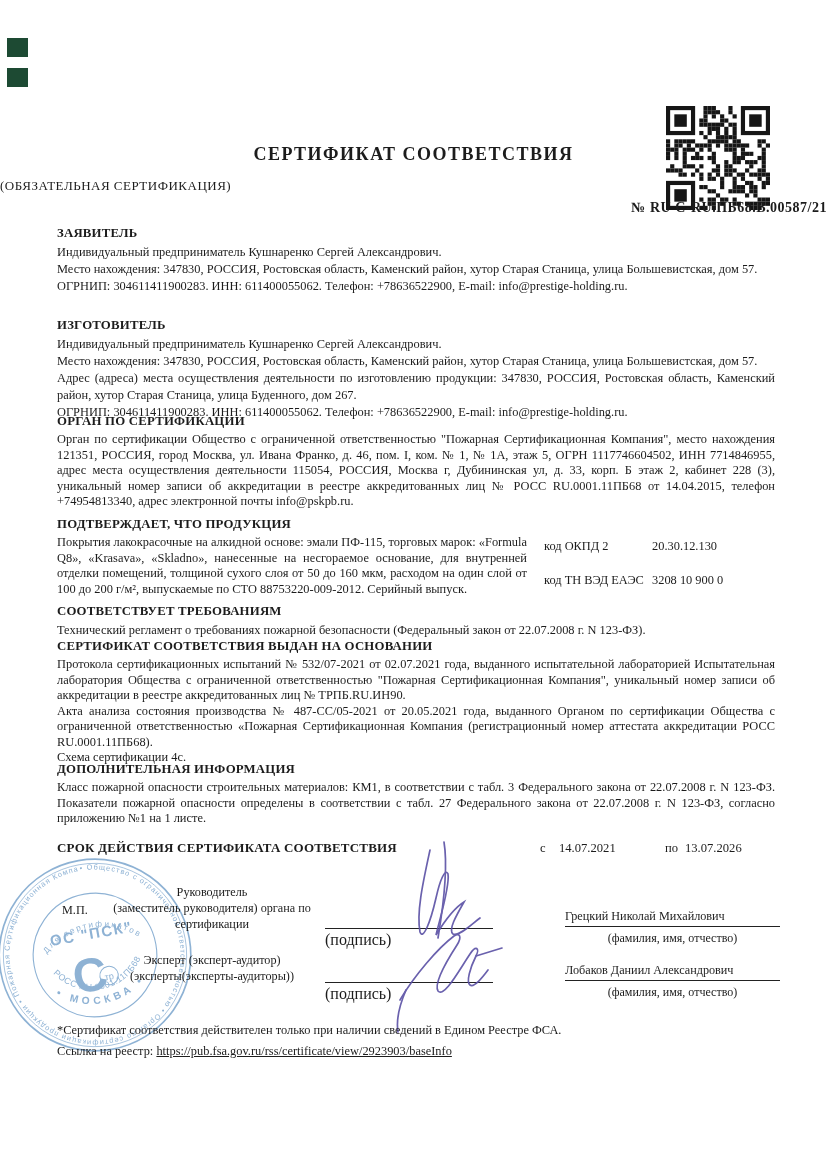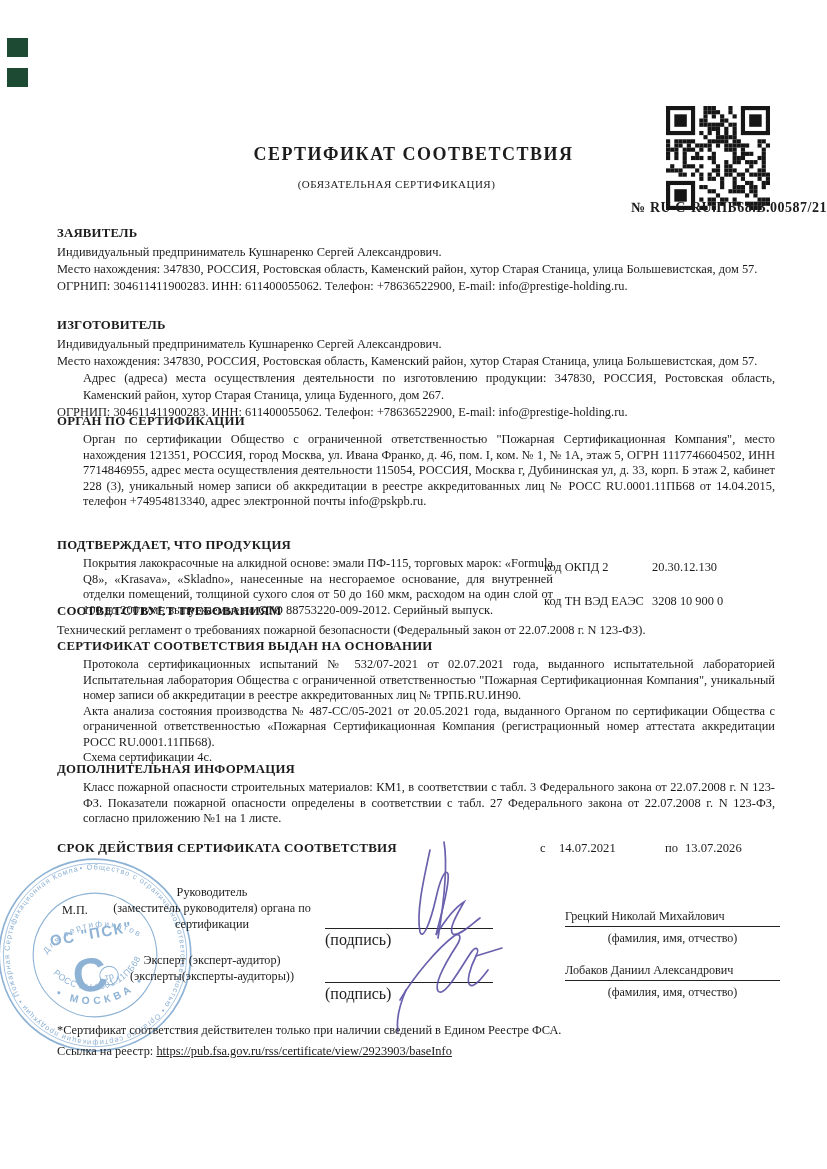--- a/index.html
+++ b/index.html
@@ -6,27 +6,27 @@
   .page{
     position:relative;width:827px;height:1169px;margin:0 auto;background:#ffffff;
     font-family:"Liberation Serif","DejaVu Serif",serif;color:#1c1c1c;overflow:hidden;
   }
   .mark{position:absolute;width:21px;height:19px;background:#1d4a33;}
   .mark1{left:7px;top:38px;}
   .mark2{left:7px;top:68px;}
   .qr{position:absolute;left:666px;top:106px;width:104px;height:104px;}
   .title{position:absolute;left:0;top:144px;width:827px;text-align:center;
     font-weight:bold;font-size:18px;letter-spacing:1.5px;}
-  .subtitle{position:absolute;left:0;top:178px;width:793px;text-align:center;font-size:11px;letter-spacing:.5px;}
+  .subtitle{position:absolute;left:0;top:178px;width:793px;font-size:13px;letter-spacing:.5px;}
   .certnum{position:absolute;left:0;top:200px;width:827px;text-align:right;
     font-weight:bold;font-size:14px;letter-spacing:.5px;}
   .sec{position:absolute;left:57px;width:718px;}
   .sec h3{margin:0 0 3px 0;font-size:12.8px;font-weight:bold;letter-spacing:.2px;}
   .line{font-size:12.4px;line-height:17px;}
-  .para{font-size:12.4px;line-height:15.5px;text-align:justify;margin-left:26px;}
+  .para{font-size:12.4px;line-height:15.5px;text-align:justify;}
   .prod-wrap{position:relative;}
   .prod-text{width:470px;}
   .code-row{position:absolute;display:flex;font-size:12.4px;white-space:nowrap;margin-left:14px;}
   .code-row .clabel{width:108px;}
   .okpd{left:473px;top:22px;}
   .tnved{left:473px;top:56px;}
   .validity{position:absolute;left:57px;top:840px;width:760px;font-size:12.8px;}
   .validity b{font-size:13px;letter-spacing:.2px;}
   .vitem{position:absolute;top:1px;font-size:12.6px;white-space:nowrap;}
   .sigblock{position:absolute;left:57px;top:876px;width:740px;height:160px;font-size:12.2px;}
@@ -300,21 +300,21 @@
     <div class="line">Место нахождения: 347830, РОССИЯ, Ростовская область, Каменский район, хутор Старая Станица, улица Большевистская, дом 57.</div>
     <div class="para" style="line-height:17px">Адрес (адреса) места осуществления деятельности по изготовлению продукции: 347830, РОССИЯ, Ростовская область, Каменский район, хутор Старая Станица, улица Буденного, дом 267.</div>
     <div class="line">ОГРНИП: 304611411900283. ИНН: 611400055062. Телефон: +78636522900, E-mail: info@prestige-holding.ru.</div>
   </div>
 
   <div class="sec" style="top:414px">
     <h3>ОРГАН ПО СЕРТИФИКАЦИИ</h3>
     <div class="para">Орган по сертификации Общество с ограниченной ответственностью "Пожарная Сертификационная Компания", место нахождения 121351, РОССИЯ, город Москва, ул. Ивана Франко, д. 46, пом. I, ком. № 1, № 1А, этаж 5, ОГРН  1117746604502, ИНН  7714846955, адрес места осуществления деятельности 115054, РОССИЯ, Москва г, Дубининская ул, д. 33, корп. Б этаж 2, кабинет 228 (3), уникальный номер записи об аккредитации в реестре аккредитованных лиц № РОСС RU.0001.11ПБ68 от 14.04.2015, телефон +74954813340, адрес электронной почты info@pskpb.ru.</div>
   </div>
 
-  <div class="sec prod-wrap" style="top:538px">
+  <div class="sec prod-wrap" style="top:517px">
     <h3>ПОДТВЕРЖДАЕТ, ЧТО ПРОДУКЦИЯ</h3>
     <div class="para prod-text">Покрытия лакокрасочные на алкидной основе: эмали ПФ-115, торговых марок: «Formula Q8», «Krasava», «Skladno», нанесенные на несгораемое основание, для внутренней отделки помещений, толщиной сухого слоя от 50 до 160 мкм, расходом на один слой от 100 до 200 г/м², выпускаемые по СТО 88753220-009-2012. Серийный выпуск.</div>
     <div class="code-row okpd">
       <span class="clabel">код ОКПД 2</span>
       <span>20.30.12.130</span>
     </div>
     <div class="code-row tnved">
       <span class="clabel">код ТН ВЭД ЕАЭС</span>
       <span>3208 10 900 0</span>
     </div>

